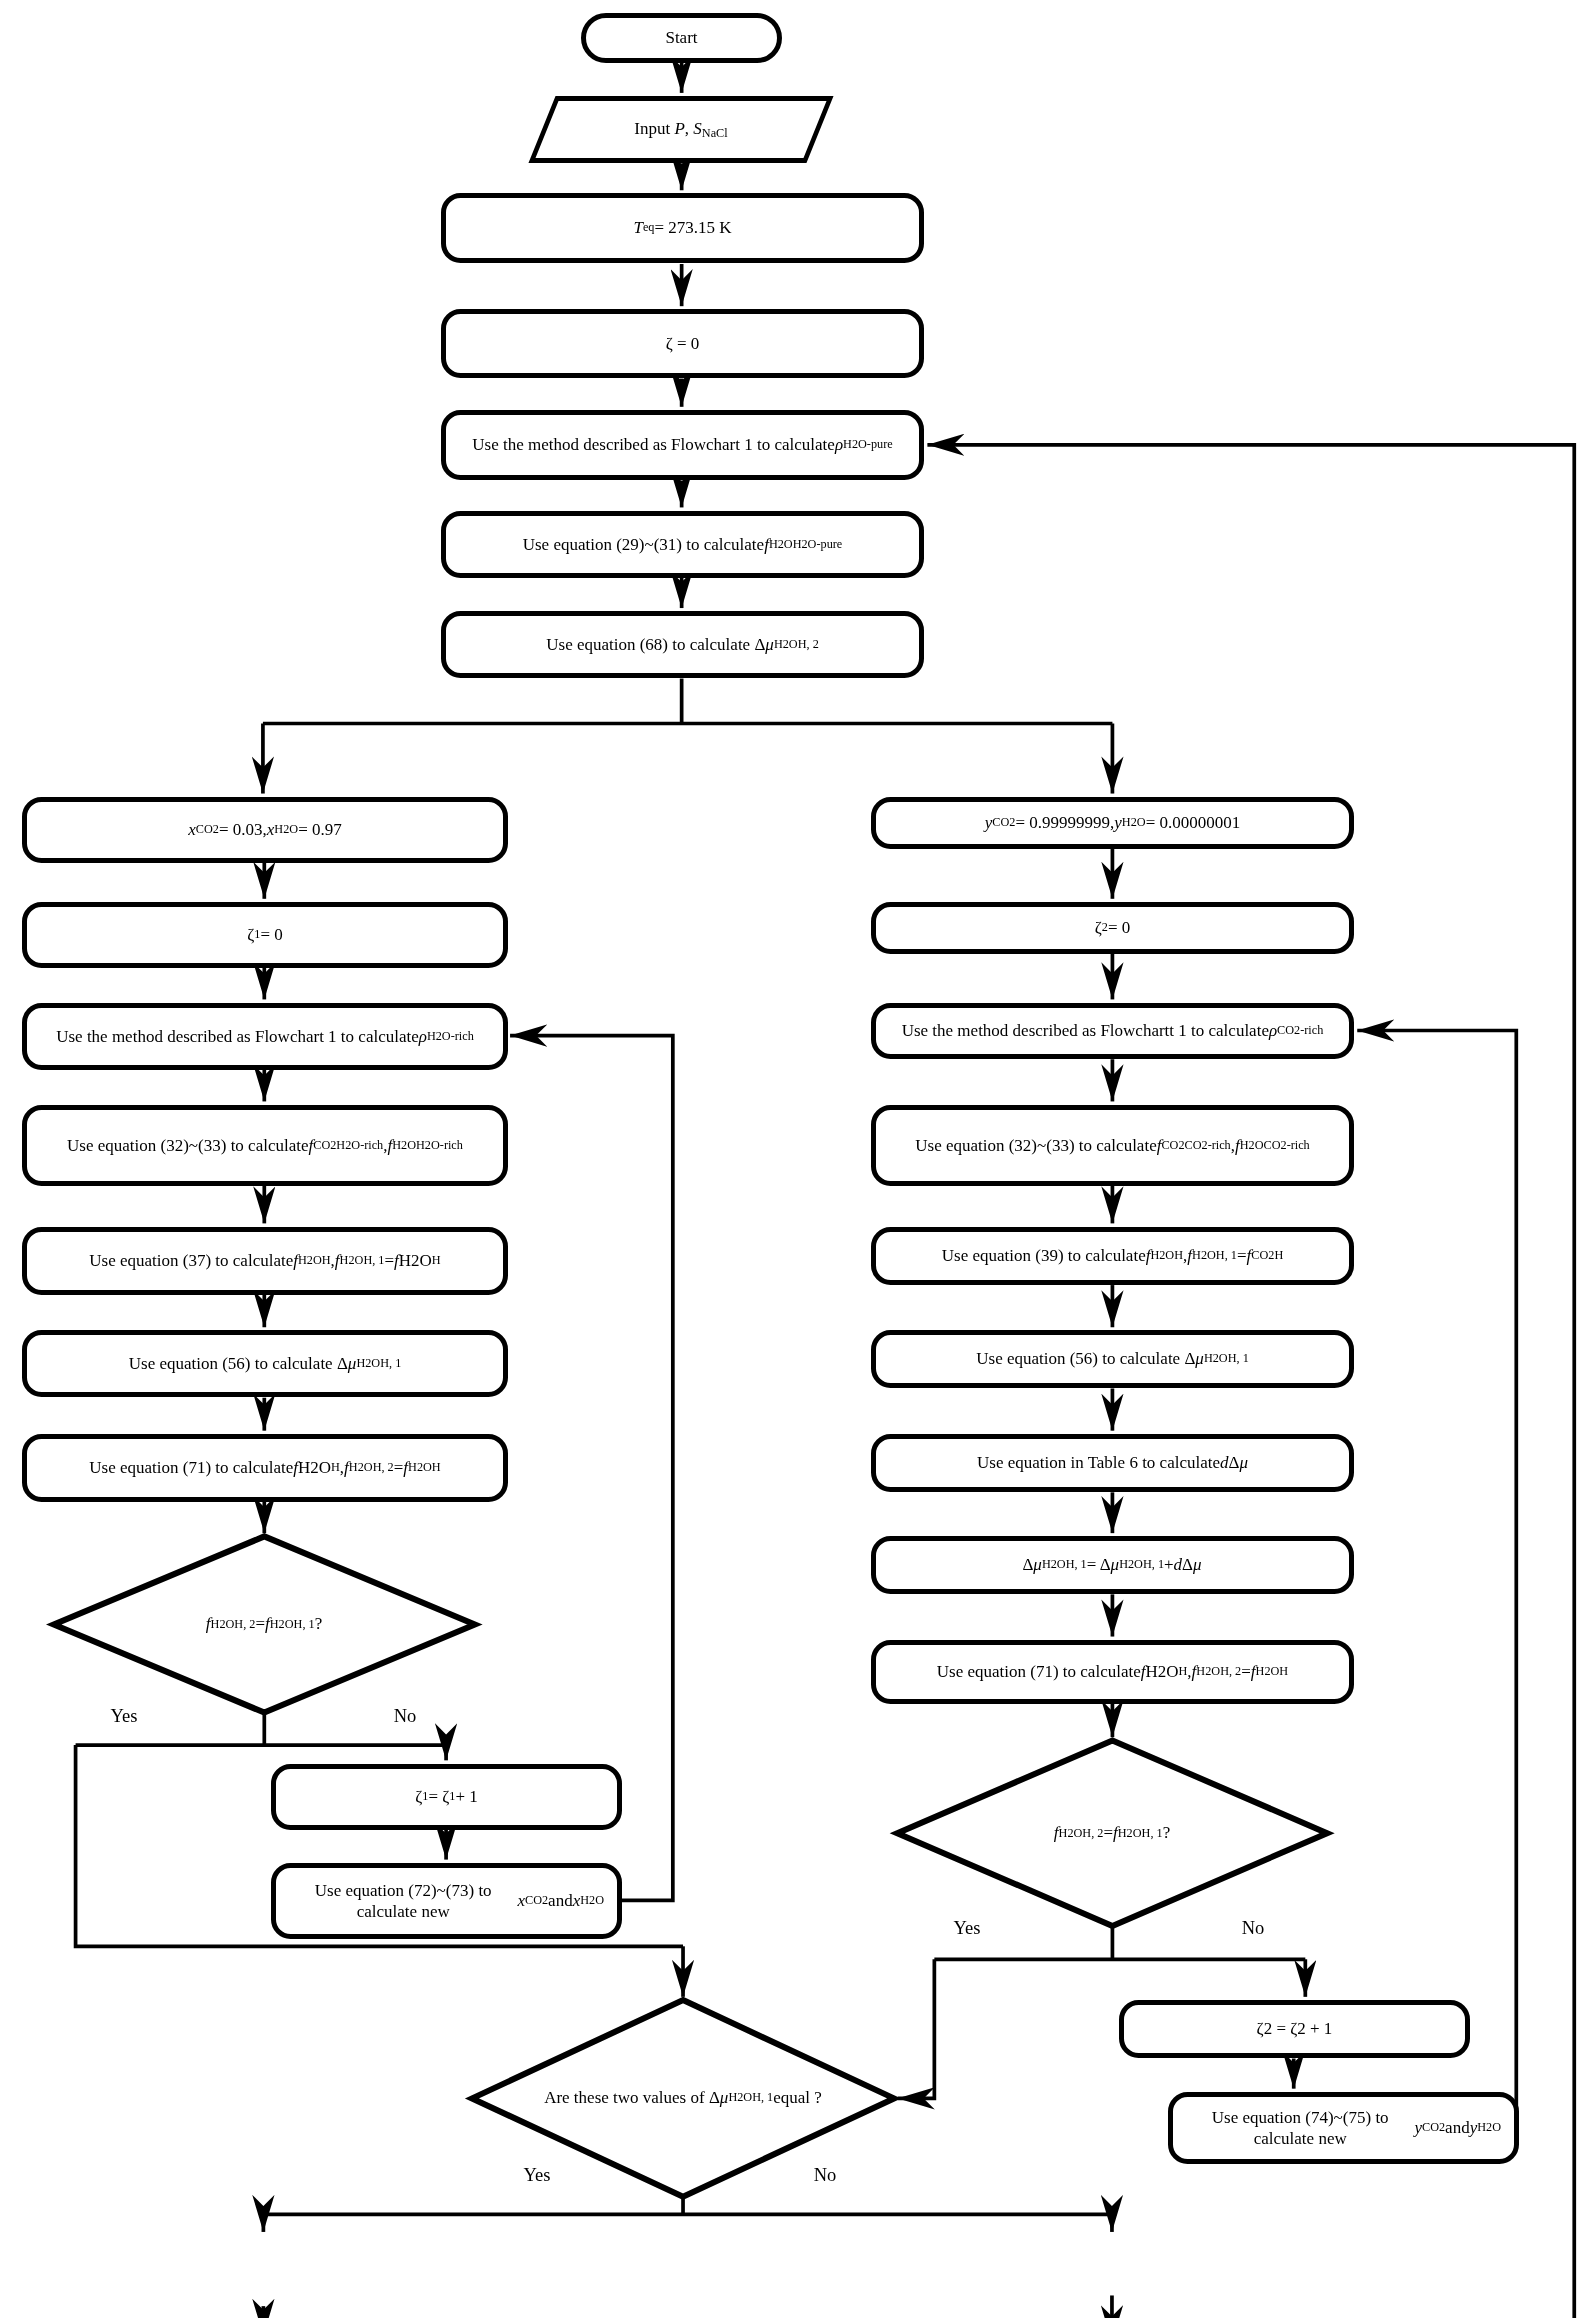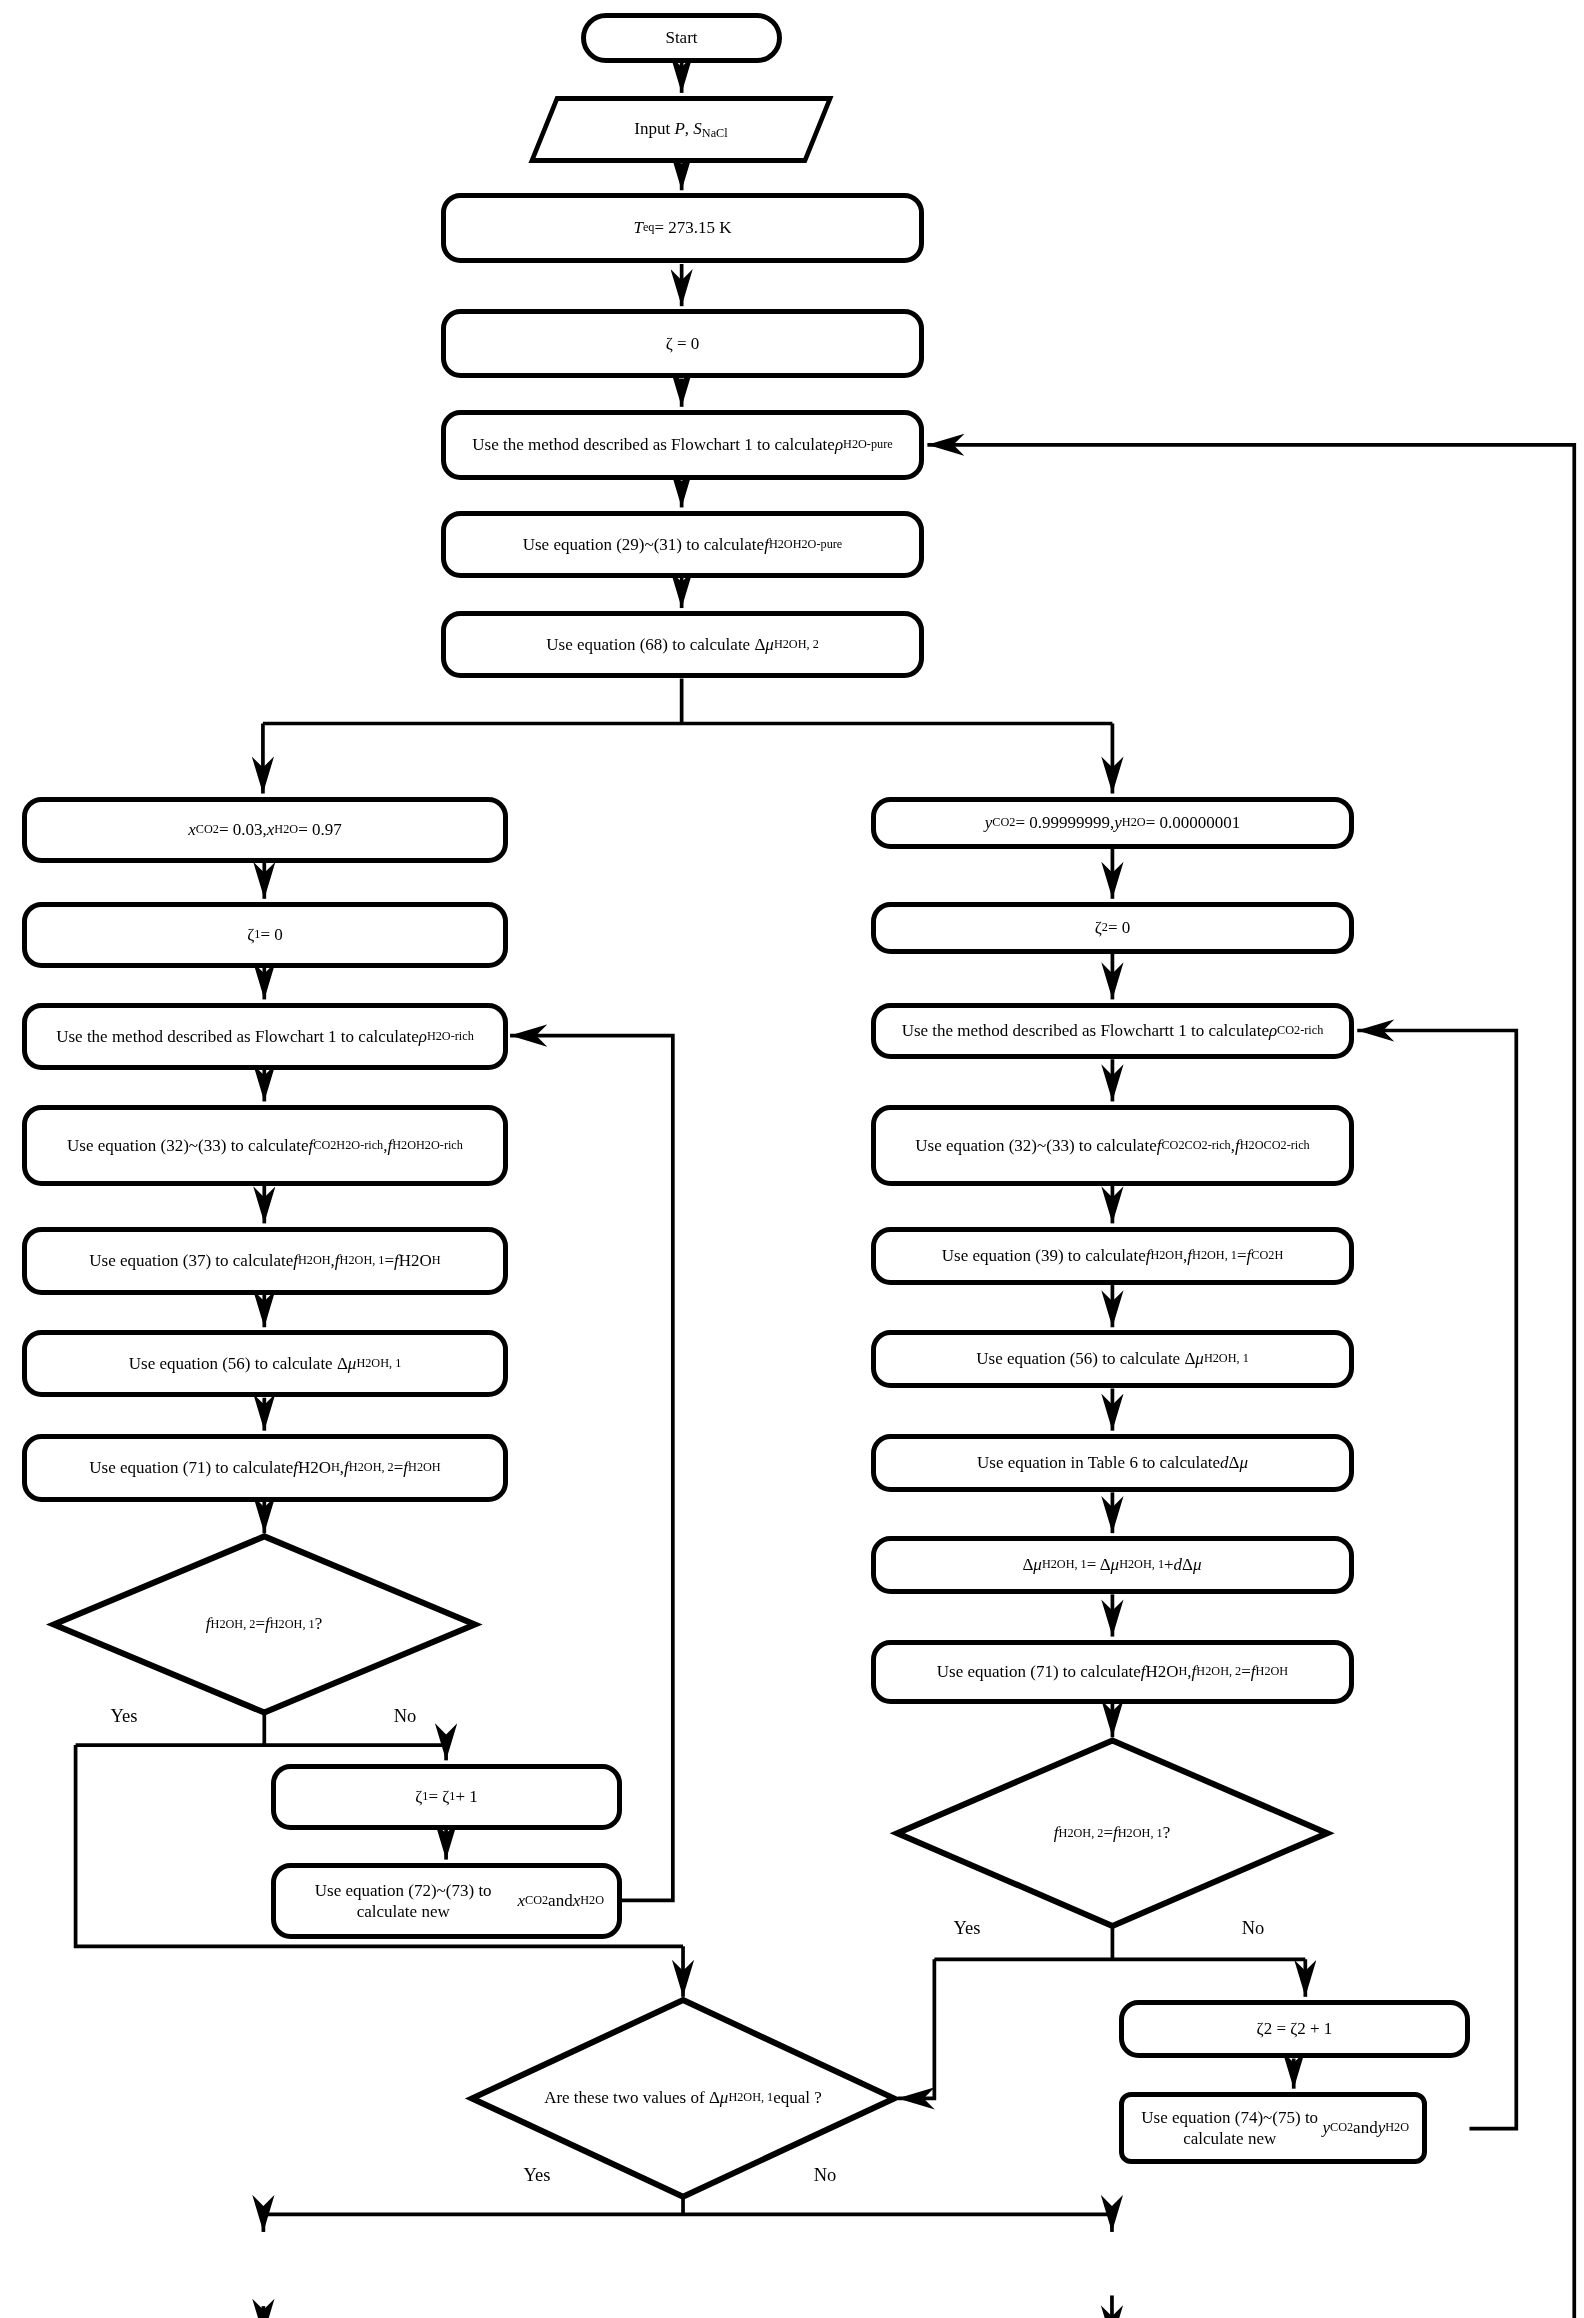--- a/index.html
+++ b/index.html
@@ -152,21 +152,21 @@
   <div class="node process" style="left:871px;top:1536px;width:483px;height:58px;padding-left:12px;">Δ<i>μ</i><sub>H2O</sub><sup>H, 1</sup> = Δ<i>μ</i><sub>H2O</sub><sup>H, 1</sup> + <i>d</i>Δ<i>μ</i></div>
 
   <div class="node process" style="left:871px;top:1640px;width:483px;height:64px;">Use equation (71) to calculate  <i>f</i>H2O<sup>H</sup>,<i>f</i><sub>H2O</sub><sup>H, 2</sup> = <i>f</i><sub>H2O</sub><sup>H</sup></div>
 
   <div class="dtext" style="left:1112px;top:1833px;width:371px;height:139px;"><i>f</i><sub>H2O</sub><sup>H, 2</sup> = <i>f</i><sub>H2O</sub><sup>H, 1</sup> ?</div>
   <div class="branchlabel" style="left:967px;top:1928px;">Yes</div>
   <div class="branchlabel" style="left:1253px;top:1928px;">No</div>
 
   <div class="node process" style="left:1119px;top:2000px;width:351px;height:58px;">ζ2 = ζ2 + 1</div>
 
-  <div class="node process" style="left:1119px;top:2092px;width:308px;height:72px;border-radius:12px;">Use equation (74)~(75) to calculate new <i>y</i><sub>CO2</sub> and <i>y</i><sub>H2O</sub></div>
+  <div class="node process" style="left:1168px;top:2092px;width:351px;height:72px;">Use equation (74)~(75) to calculate new <i>y</i><sub>CO2</sub> and <i>y</i><sub>H2O</sub></div>
 
   <div class="dtext" style="left:683px;top:2098px;width:325px;height:148px;">Are these two values of Δ<i>μ</i><sub>H2O</sub><sup>H, 1</sup> equal ?</div>
   <div class="branchlabel" style="left:537px;top:2175px;">Yes</div>
   <div class="branchlabel" style="left:825px;top:2175px;">No</div>
 
 
 
 </div>
 
 

